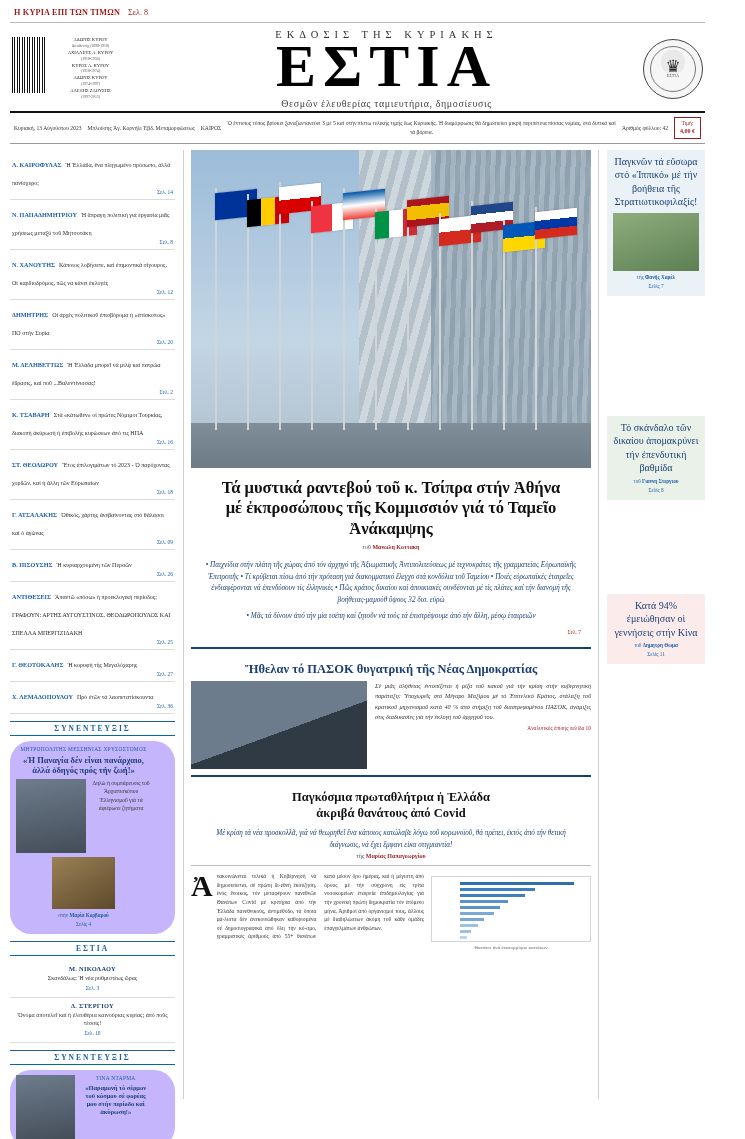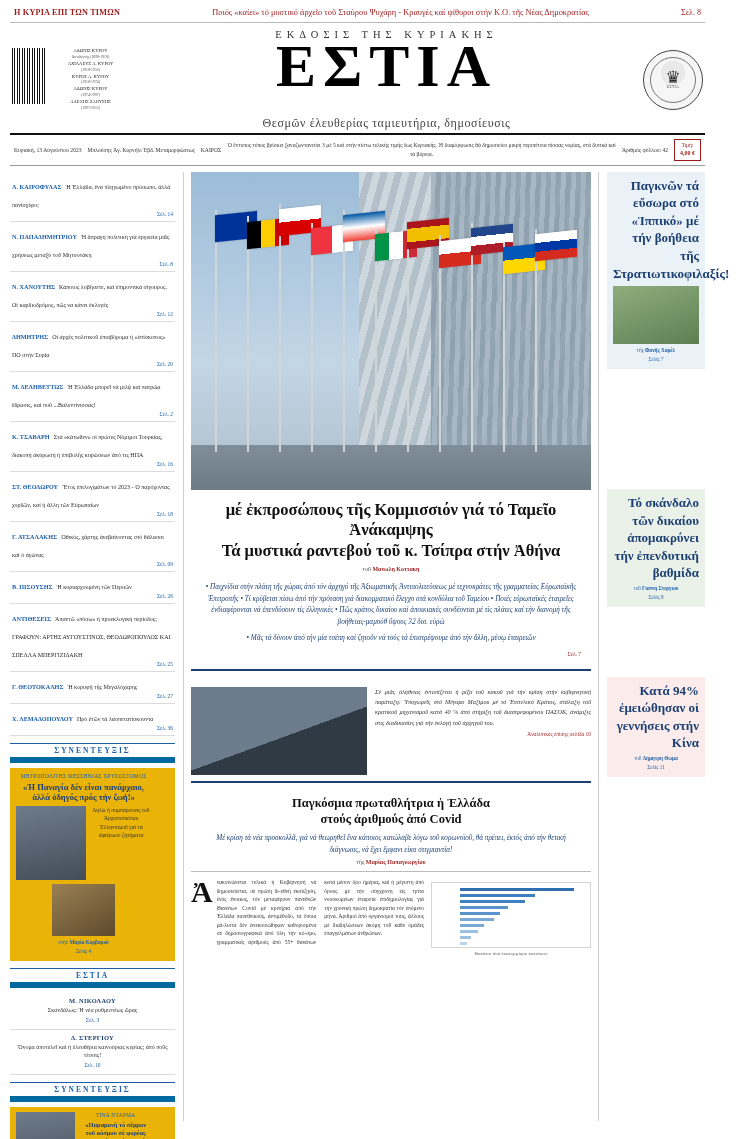--- a/index.html
+++ b/index.html
@@ -51,21 +51,21 @@
 
   .mast-center { flex:1; text-align:center; }
   .mast-kicker {
     font-size:10.5px; letter-spacing:5px; color:#333;
     font-family:"Liberation Serif", serif;
   }
   .mast-title {
     font-size:60px; line-height:0.96; letter-spacing:7px; font-weight:bold;
     font-family:"Liberation Serif", serif; color:#000; margin-top:-2px;
   }
-  .mast-sub { font-size:12px; color:#444; letter-spacing:.6px; margin-top:20px; }
+  .mast-sub { font-size:10px; color:#444; letter-spacing:.6px; margin-top:2px; }
 
   .crest {
     width: 60px; height:60px; border-radius:50%;
     border:1px solid #444; display:flex; align-items:center; justify-content:center;
     font-size:6px; color:#333; text-align:center; line-height:1.1;
     background: radial-gradient(circle at 50% 38%, #e9e9e9 0 26%, #f6f6f6 27% 100%);
   }
   .crest .cr-in {
     width:46px;height:46px;border-radius:50%;border:1px solid #777;
     display:flex;align-items:center;justify-content:center;flex-direction:column;
@@ -93,24 +93,24 @@
   .right-col { width:98px; }
 
   
   .idx-item { border-bottom:1px solid #dcdcdc; padding:3px 2px 4px 2px; }
   .idx-author { font-size:6.2px; color:#1c5fa8; font-weight:bold; }
   .idx-text { font-size:6px; color:#2a2a2a; line-height:1.45; }
   .idx-page { font-size:5.4px; color:#1c5fa8; text-align:right; }
 
   .sec-head {
     text-align:center; color:#1c5fa8; font-size:7.5px; letter-spacing:2px;
-    border-top:1px solid #1c5fa8; border-bottom:6px solid #0369a1;
+    border-top:1px solid #1c5fa8; border-bottom:1px solid #0369a1;
     padding:2px 0; margin:7px 0 5px 0; font-weight:bold;
   }
-  .panel-blue { background:#eab308; padding:5px 24px 7px 6px; }
+  .panel-blue { background:#c4b5fd; padding:5px 24px 7px 6px;border-radius:21px; }
 
   .iv-role { font-size:5.4px; color:#1c5fa8; text-align:center; letter-spacing:.3px; }
   .iv-quote { font-size:8.5px; color:#1c3f73; text-align:center; line-height:1.25; font-weight:bold; margin:3px 0;}
   .photo {
     background:linear-gradient(160deg,#7d8ca0,#55606d 55%,#3c454f);
     position:relative; overflow:hidden;
   }
   .photo.portrait { background:linear-gradient(170deg,#6e7c8c,#434d58); }
   .cap { font-size:5.2px; color:#1c5fa8; text-align:center; margin-top:3px; }
   .cap b { color:#1c5fa8; }
@@ -162,37 +162,36 @@
   .sub-text .end { font-size:5.4px; color:#9b1b1b; font-style:normal; text-align:right; display:block; margin-top:2px;}
 
   .drop { float:left; font-size:30px; line-height:25px; padding:1px 4px 0 0; font-weight:bold; color:#111; }
   .art-body { font-size:5.5px; line-height:1.55; text-align:justify; color:#333; column-count:2; column-gap:8px;}
 
   
   .rcard { margin-bottom:8px; padding:5px 6px 7px 6px; text-align:center; }
   .rcard.blue { background:#eaf2f8; }
   .rcard.green { background:#e9f1e9; }
   .rcard.pink { background:#fbeceb; }
-  .rcard .rt { font-size:13px; color:#1c3f73; line-height:1.35; font-weight:bold;text-align:right;}
+  .rcard .rt { font-size:10px; color:#1c3f73; line-height:1.35; font-weight:normal;}
   .rcard .rb { font-size:5.2px; color:#1c5fa8; margin-top:3px;}
   .rphoto { height:58px; margin:4px 0 2px 0; background:linear-gradient(160deg,#8fae7e,#5d7f52); }
 
   .chartbox { height:66px; background:#fff; border:1px solid #d4d4d4; position:relative; margin-top:4px;}
   .cbar { position:absolute; left:18%; height:3px; background:#2f6fb0; }
 
   .footer-note { font-size:5px; color:#666; text-align:center; padding-top:3px; }
 </style>
 </head>
 <body>
 
 <div class="page">
 
   <div class="topstrip">
     <span class="lead">Η ΚΥΡΙΑ ΕΠΙ ΤΩΝ ΤΙΜΩΝ</span>
-    <span class="headline">Ποιός «καίει» τό μυστικό ἀρχεῖο τοῦ Σταύρου Ψυχάρη - Κραυγές καί ψίθυροι στήν Κ.Ο. τῆς Νέας Δημοκρατίας</span>
     <span class="pg">Σελ. 8</span>
   </div>
 
   <div class="masthead">
     <div class="barcode-block">
       <div class="barcode"></div>
       <div class="barcode-text">
         <div>ΑΔΩΝΙΣ ΚΥΡΟΥ</div>
         <div class="small">Διευθυντής (1898-1918)</div>
         <div>ΑΧΙΛΛΕΥΣ Α. ΚΥΡΟΥ</div>
@@ -371,52 +370,53 @@
         <div class="flag" style="left:62%;top:21%;background:linear-gradient(#ffffff 50%,#d52b1e 50%);"></div>
         <div class="pole" style="left:70%;top:16%;height:72%;"></div>
         <div class="flag" style="left:70%;top:17%;background:linear-gradient(#21468b 33%,#ffffff 33% 66%,#ae1c28 66%);"></div>
         <div class="pole" style="left:78%;top:22%;height:66%;"></div>
         <div class="flag" style="left:78%;top:23%;background:linear-gradient(#0057b7 50%,#ffd700 50%);"></div>
         <div class="pole" style="left:86%;top:18%;height:70%;"></div>
         <div class="flag" style="left:86%;top:19%;background:linear-gradient(#ffffff 33%,#0039a6 33% 66%,#d52b1e 66%);"></div>
       </div>
 
       <div class="main-head">
+        <div>Τά μυστικά ραντεβού τοῦ κ. Τσίπρα στήν Ἀθήνα</div>
         <div>μέ ἐκπροσώπους τῆς Κομμισσιόν γιά τό Ταμεῖο Ἀνάκαμψης</div>
-        <div>Τά μυστικά ραντεβού τοῦ κ. Τσίπρα στήν Ἀθήνα</div>
       </div>
       <div class="byline">
         <span>τοῦ</span>
         <b>Μανωλη Κοττακη</b>
       </div>
 
       <div class="lede">
         <p>• Παιχνίδια στήν πλάτη τῆς χώρας ἀπό τόν ἀρχηγό τῆς Ἀξιωματικῆς Ἀντιπολιτεύσεως μέ τεχνοκράτες τῆς γραμματείας Εὐρωπαϊκῆς Ἐπιτροπῆς • Τί κρύβεται πίσω ἀπό τήν πρόταση γιά διακομματικό ἔλεγχο στά κονδύλια τοῦ Ταμείου • Ποιές εὐρωπαϊκές ἑταιρεῖες ἐνδιαφέρονται νά ἐπενδύσουν τίς ἐλληνικές • Πῶς κράτος δικαίου καί ἀποικιακές συνδέονται μέ τίς πλάτες καί τήν διανομή τῆς βοήθειας-μαμούθ ὕψους 32 δισ. εὐρώ</p>
         <p>• Μᾶς τά δίνουν ἀπό τήν μία τσέπη καί ζητοῦν νά τούς τά ἐπιστρέψουμε ἀπό τήν ἄλλη, μέσῳ ἑταιρειῶν</p>
         <div style="text-align:right;"><span class="pg">Σελ. 7</span></div>
       </div>
 
       <div class="rule thick"></div>
 
       <div class="sub-head">
+        <div>Ἤθελαν τό ΠΑΣΟΚ θυγατρική τῆς Νέας Δημοκρατίας</div>
       </div>
 
       <div class="two">
         <div class="sub-photo" style="background:linear-gradient(160deg,#6d7c8d 0 55%,#2f3a45 55%);"></div>
         <div class="sub-text">
           <span>Σέ μιᾶς ἀλήθειας ἐντοπίζεται ἡ ρίζα τοῦ κακοῦ γιά τήν κρίση στήν κυβερνητική παράταξη: Ὑποχωρεῖς στό Μέγαρο Μαξίμου μέ τό Ἐπιτελικό Κράτος, στάλαξη τοῦ κρατικοῦ μηχανισμοῦ κατά 40 % ἀπό στήριξη τοῦ διαστρεφομένου ΠΑΣΟΚ, ἀνάμιξις στις διαδικασίες γιά τήν ἐκλογή τοῦ ἀρχηγοῦ του.</span>
           <span class="end">Ἀναλυτικός ἐπίσης σελίδα 10</span>
         </div>
       </div>
 
       <div class="rule thick"></div>
 
       <div class="sub-head black">
         <div>Παγκόσμια πρωταθλήτρια ἡ Ἑλλάδα</div>
-        <div>στούς ἀριθμούς ἀπό Covid</div>
+        <div>ἀκριβά θανάτους ἀπό Covid</div>
       </div>
       <div class="lede" style="padding:2px 14px;">Μέ κρίση τά νέα προσκολλᾶ, γιά νά θεωρηθεῖ ἕνα κάποιος κατώλαβε λόγω τοῦ κορωνοϊοῦ, θά πρέπει, ἐκτός ἀπό τήν θετική διάγνωσις, νά ἔχει ἔμφανι εἰκα στιγμιαντία!</div>
       <div class="byline">
         <span>τῆς</span>
         <b>Μαρίας Παπαγεωργίου</b>
       </div>
 
       <div class="rule"></div>
 
       <div style="display:flex;gap:7px;">
@@ -455,21 +455,21 @@
 
       <div class="rcard green" style="margin-top:120px;">
         <div class="rt">Τό σκάνδαλο τῶν δικαίου ἀπομακρύνει τήν ἐπενδυτική βαθμίδα</div>
         <div class="rb">
           <span>τοῦ</span>
           <b>Γιαννη Στεργιου</b>
         </div>
         <div class="rb">Σελίς 8</div>
       </div>
 
-      <div class="rcard pink" style="margin-top:70px;">
+      <div class="rcard pink" style="margin-top:94px;">
         <div class="rt">Κατά 94% ἐμειώθησαν οἱ γεννήσεις στήν Κίνα</div>
         <div class="rb">
           <span>τοῦ</span>
           <b>Δημητρη Θωμα</b>
         </div>
         <div class="rb">Σελίς 11</div>
       </div>
     </div>
 
   </div>

